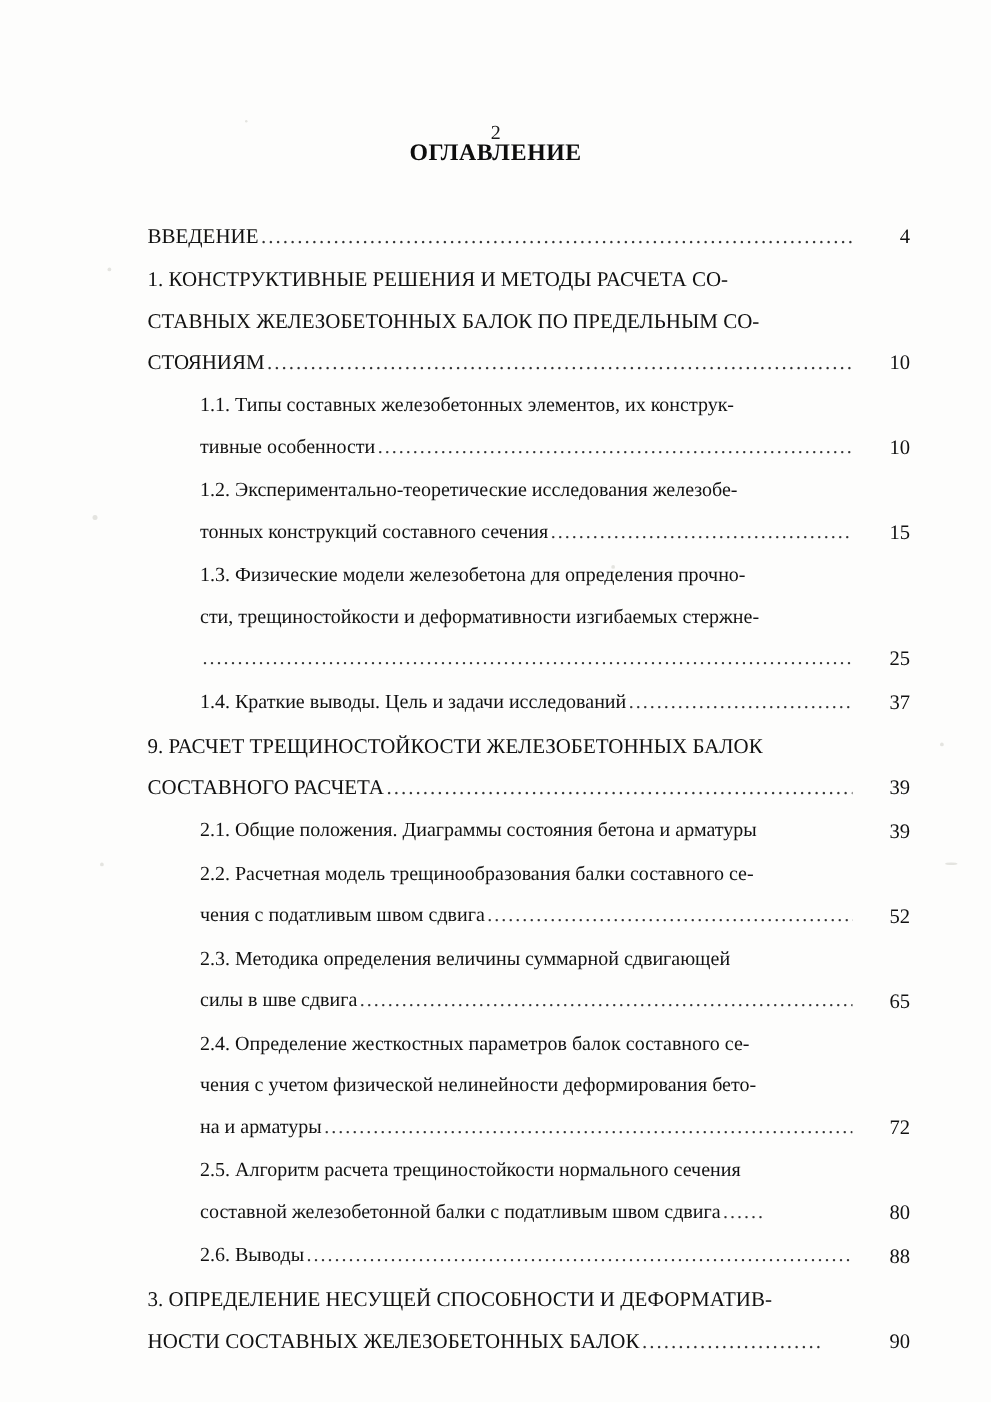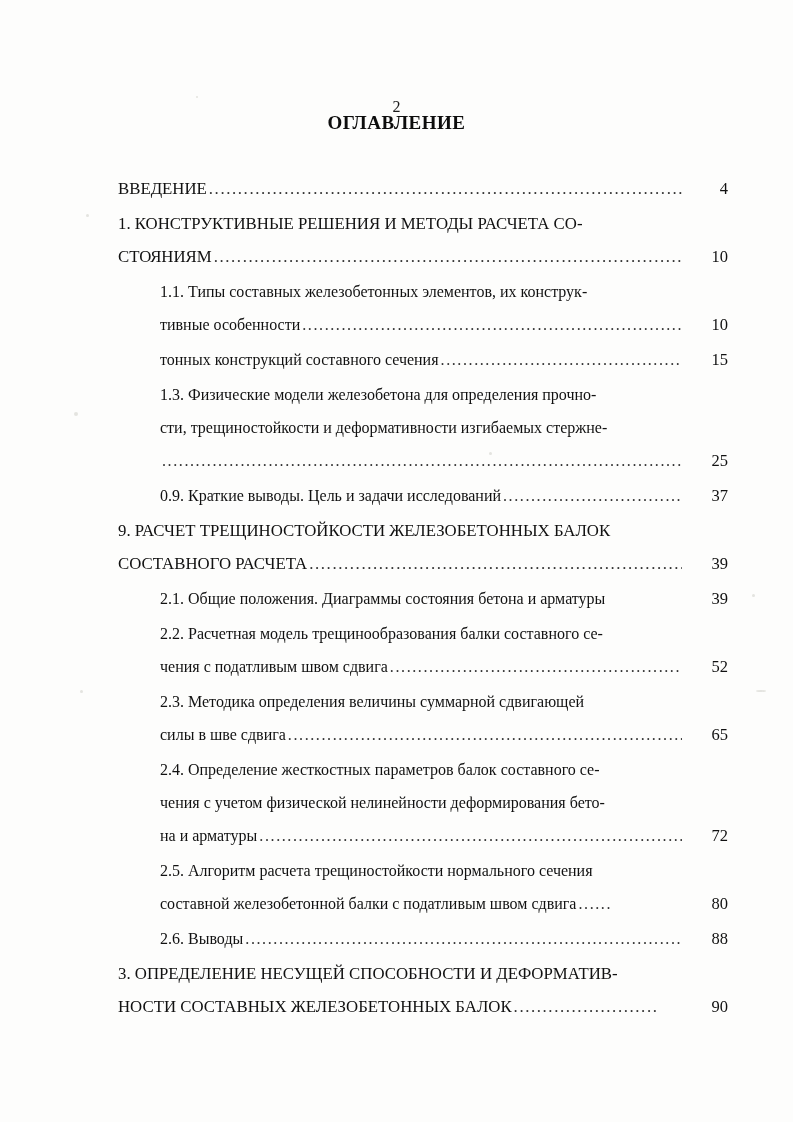--- a/index.html
+++ b/index.html
@@ -128,20 +128,21 @@
           <span class="lbl">ВВЕДЕНИЕ</span>
           <span class="fill-dots">......................................................................................................</span>
         </div>
       </div>
       <div class="page-col">4</div>
     </div>
 
     <div class="entry">
       <div class="text-col">
         <div class="line lvl1">1.  КОНСТРУКТИВНЫЕ  РЕШЕНИЯ  И  МЕТОДЫ  РАСЧЕТА  СО-</div>
+        <div class="line lvl1">СТАВНЫХ ЖЕЛЕЗОБЕТОННЫХ БАЛОК ПО ПРЕДЕЛЬНЫМ СО-</div>
         <div class="line lvl1 row">
           <span class="lbl">СТОЯНИЯМ</span>
           <span class="fill-dots">.................................................................................................................</span>
         </div>
       </div>
       <div class="page-col" style="align-self:flex-end">10</div>
     </div>
 
     <div class="entry">
       <div class="text-col">
@@ -149,20 +150,21 @@
         <div class="line lvl2-cont row">
           <span class="lbl">тивные особенности</span>
           <span class="fill-dots">......................................................................................................</span>
         </div>
       </div>
       <div class="page-col" style="align-self:flex-end">10</div>
     </div>
 
     <div class="entry">
       <div class="text-col">
+        <div class="line lvl2">1.2.  Экспериментально-теоретические  исследования  железобе-</div>
         <div class="line lvl2-cont row">
           <span class="lbl">тонных конструкций составного сечения</span>
           <span class="fill-dots">...............................................................................</span>
         </div>
       </div>
       <div class="page-col" style="align-self:flex-end">15</div>
     </div>
 
     <div class="entry">
       <div class="text-col">
@@ -171,21 +173,21 @@
         <div class="line lvl2-cont row">
           <span class="fill-dots">.......................................................................................................</span>
         </div>
       </div>
       <div class="page-col" style="align-self:flex-end">25</div>
     </div>
 
     <div class="entry">
       <div class="text-col">
         <div class="line lvl2 row">
-          <span class="lbl">0.9. Краткие выводы. Цель и задачи исследований</span>
+          <span class="lbl">1.4. Краткие выводы. Цель и задачи исследований</span>
           <span class="fill-dots">...........................................................</span>
         </div>
       </div>
       <div class="page-col">37</div>
     </div>
 
     <div class="entry">
       <div class="text-col">
         <div class="line lvl1">9.  РАСЧЕТ  ТРЕЩИНОСТОЙКОСТИ  ЖЕЛЕЗОБЕТОННЫХ  БАЛОК</div>
         <div class="line lvl1 row">

